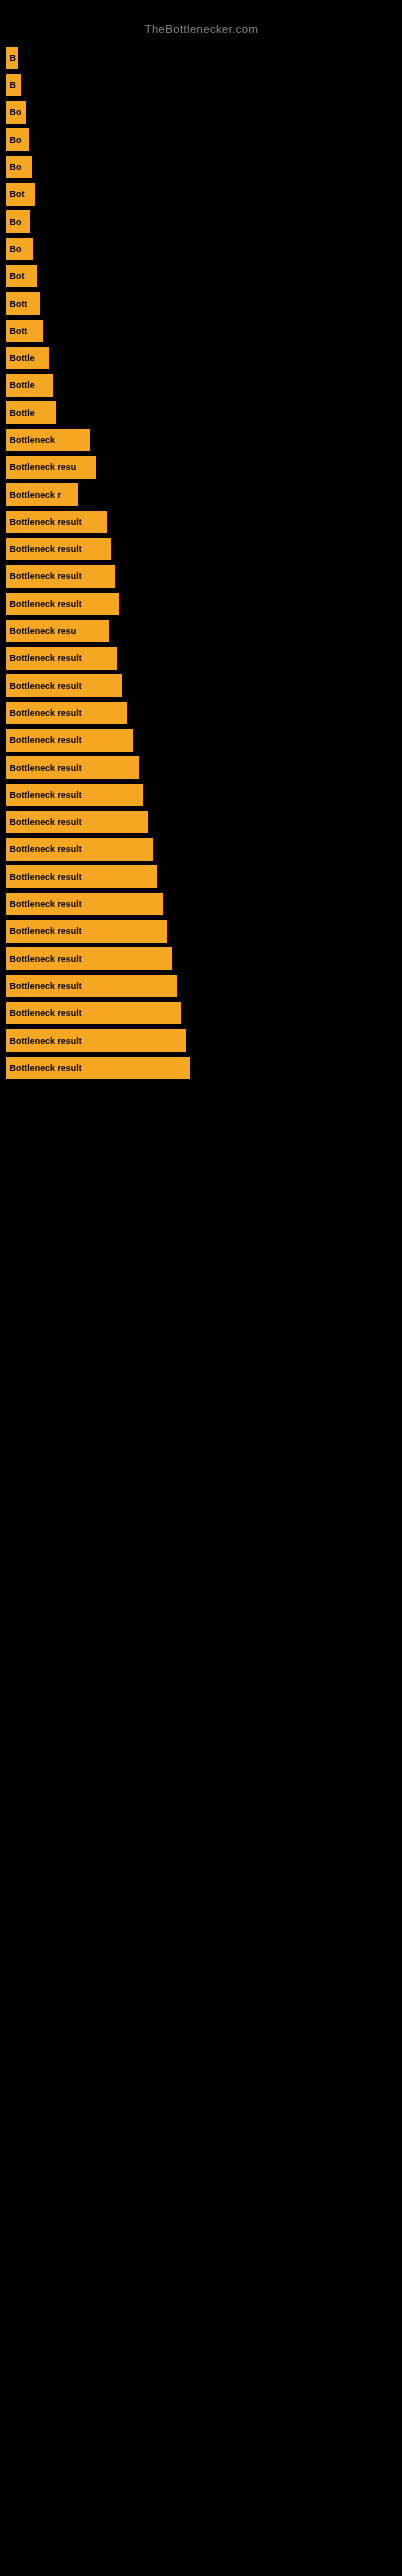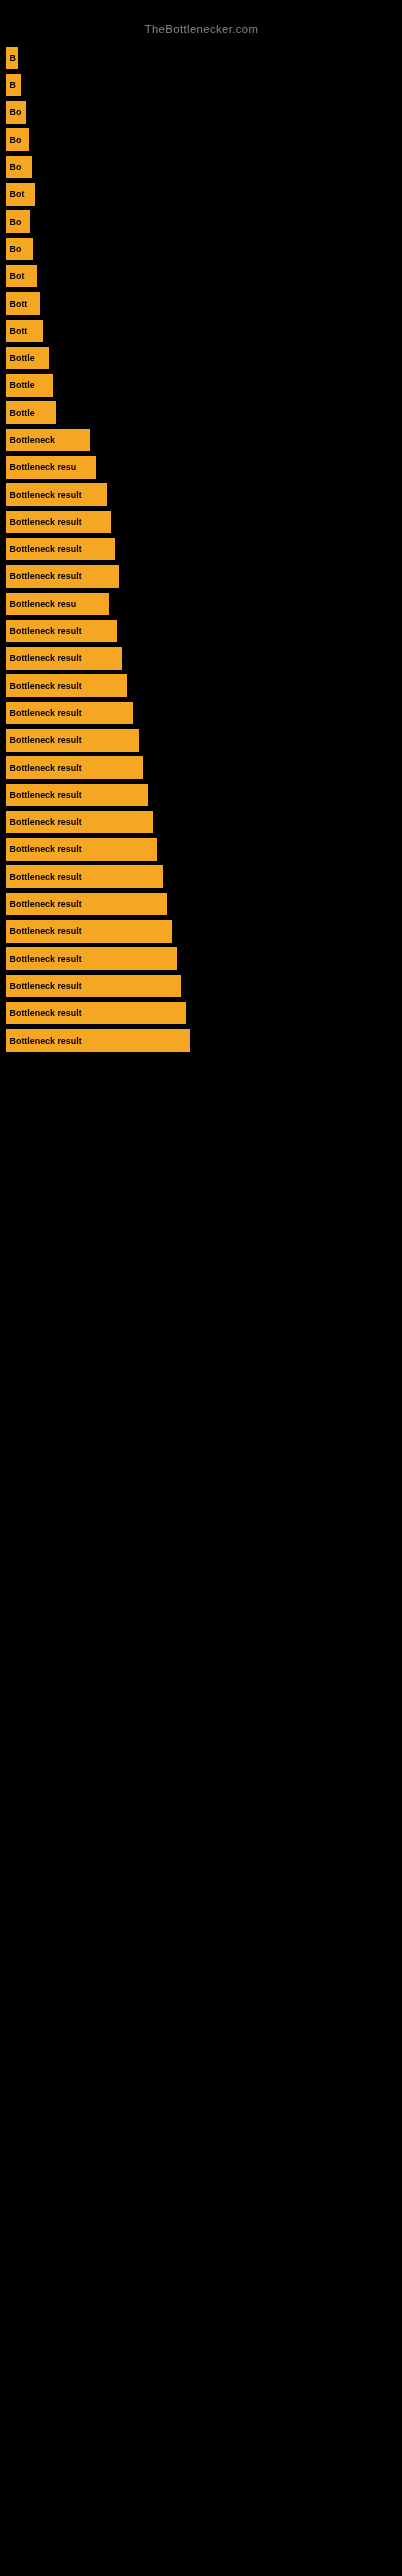--- a/index.html
+++ b/index.html
@@ -134,20 +134,25 @@
       <div class="bar" style="width: 84px;">
         <span class="bar-label">Bottleneck</span>
       </div>
     </div>
     <div class="bar-row">
       <div class="bar" style="width: 90px;">
         <span class="bar-label">Bottleneck resu</span>
       </div>
     </div>
     <div class="bar-row">
+      <div class="bar" style="width: 72px;">
+        <span class="bar-label">Bottleneck r</span>
+      </div>
+    </div>
+    <div class="bar-row">
       <div class="bar" style="width: 101px;">
         <span class="bar-label">Bottleneck result</span>
       </div>
     </div>
     <div class="bar-row">
       <div class="bar" style="width: 105px;">
         <span class="bar-label">Bottleneck result</span>
       </div>
     </div>
     <div class="bar-row">

